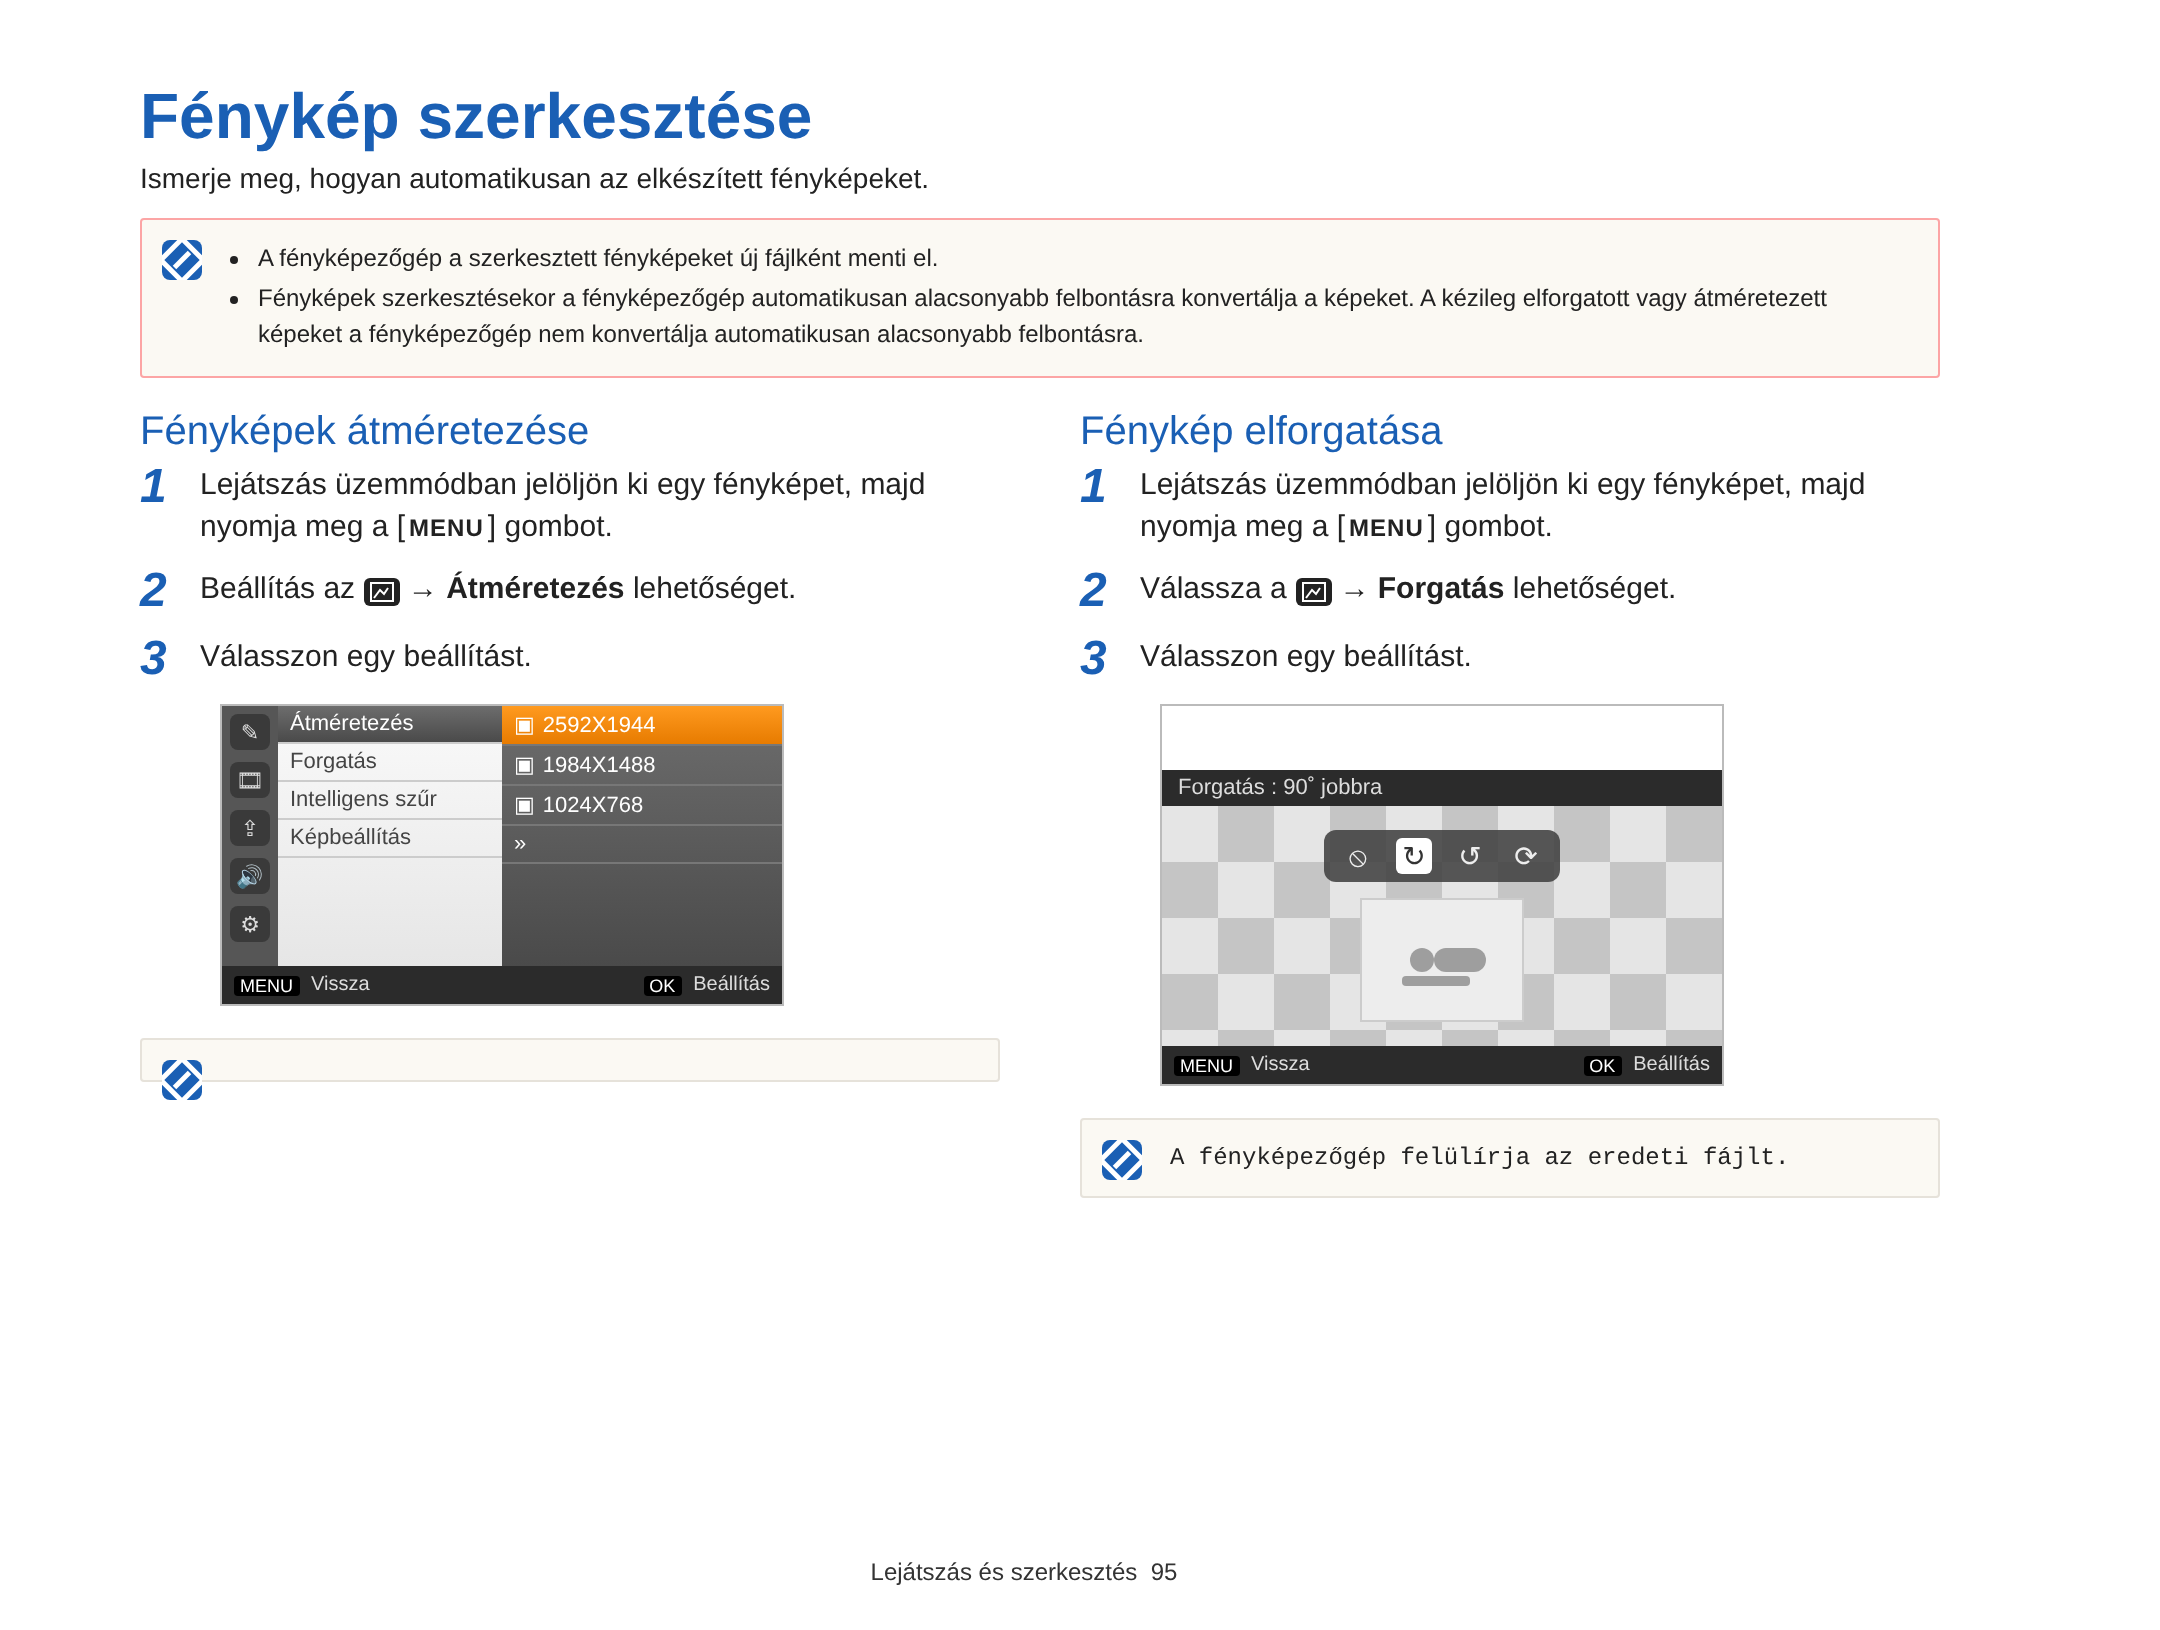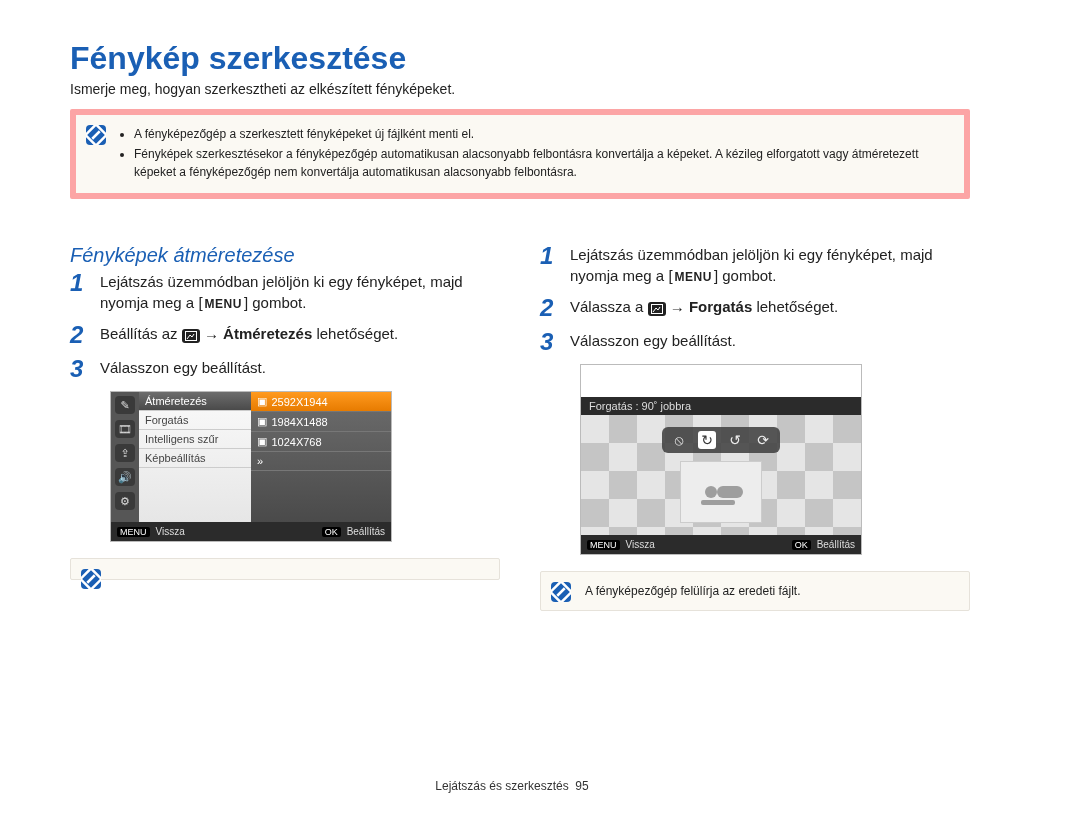--- a/index.html
+++ b/index.html
@@ -21,28 +21,28 @@
     color: #1a5fb4;
     font-size: 32px;
     font-weight: bold;
     margin: 0 0 4px 0;
   }
   .subtitle {
     font-size: 14px;
     margin: 0 0 12px 0;
   }
   .note-box {
-    border: 6px solid #fca5a5;
+    border: 1px solid #fca5a5;
     background: #fbf9f3;
     border-radius: 2px;
     padding: 10px 12px 10px 44px;
     position: relative;
     font-size: 12px;
     line-height: 1.5;
-    margin-bottom: 45px;
+    margin-bottom: 16px;
   }
   .note-box .note-icon {
     position: absolute;
     left: 10px;
     top: 10px;
     width: 20px;
     height: 20px;
     background: #1a5fb4;
     border-radius: 4px;
     display: flex;
@@ -63,21 +63,20 @@
   }
   .col {
     flex: 1;
     min-width: 0;
   }
   h2.section-title {
     color: #1a5fb4;
     font-size: 20px;
     font-weight: normal;
     margin: 0 0 4px 0;
-    font-style: italic;
   }
   .section-intro {
     font-size: 14px;
     margin: 0 0 14px 0;
   }
   .step {
     display: flex;
     align-items: flex-start;
     gap: 10px;
     margin-bottom: 10px;
@@ -246,20 +245,21 @@
 
   .small-note {
     border: 1px solid #e6e2da;
     background: #fbf9f3;
     border-radius: 2px;
     padding: 10px 12px 10px 44px;
     position: relative;
     font-size: 12px;
     line-height: 1.5;
     margin-top: 10px;
+    font-family: Liberation Mono, monospace;
   }
   .small-note .note-icon {
     position: absolute;
     left: 10px; top: 10px;
     width: 20px; height: 20px;
     background: #1a5fb4;
     border-radius: 4px;
     display:flex; align-items:center; justify-content:center;
     color:#fff; font-weight:bold; font-size:14px;
   }
@@ -272,21 +272,21 @@
     font-size: 12px;
     color: #333;
   }
 </style>
 </head>
 <body>
 
 <div class="page">
 
   <h1 class="page-title">Fénykép szerkesztése</h1>
-  <p class="subtitle">Ismerje meg, hogyan szerkesztheti az elkészített fényképeket.</p>
+  <p class="subtitle">Ismerje meg, hogyan automatikusan az elkészített fényképeket.</p>
 
   <div class="note-box">
     <div class="note-icon">
       <svg viewBox="0 0 16 16">
           <rect x="2" y="2" width="12" height="12" fill="none" stroke="#fff" stroke-width="2" transform="rotate(45 8 8)"></rect>
           <line x1="5" y1="11" x2="11" y2="5" stroke="#fff" stroke-width="2"></line>
         </svg>
     </div>
     <ul>
       <li>A fényképezőgép a szerkesztett fényképeket új fájlként menti el.</li>
@@ -367,20 +367,21 @@
         <div class="note-icon">
           <svg viewBox="0 0 16 16">
               <rect x="2" y="2" width="12" height="12" fill="none" stroke="#fff" stroke-width="2" transform="rotate(45 8 8)"></rect>
               <line x1="5" y1="11" x2="11" y2="5" stroke="#fff" stroke-width="2"></line>
             </svg>
         </div>
       </div>
     </div>
 
     <div class="col">
+      <h2 class="section-title">Fénykép elforgatása</h2>
 
       <div class="step">
         <div class="step-num">1</div>
         <div>
           <span>Lejátszás üzemmódban jelöljön ki egy fényképet, majd nyomja meg a [</span><span class="menu-chip">MENU</span><span>] gombot.</span>
         </div>
       </div>
 
       <div class="step">
         <div class="step-num">2</div>

